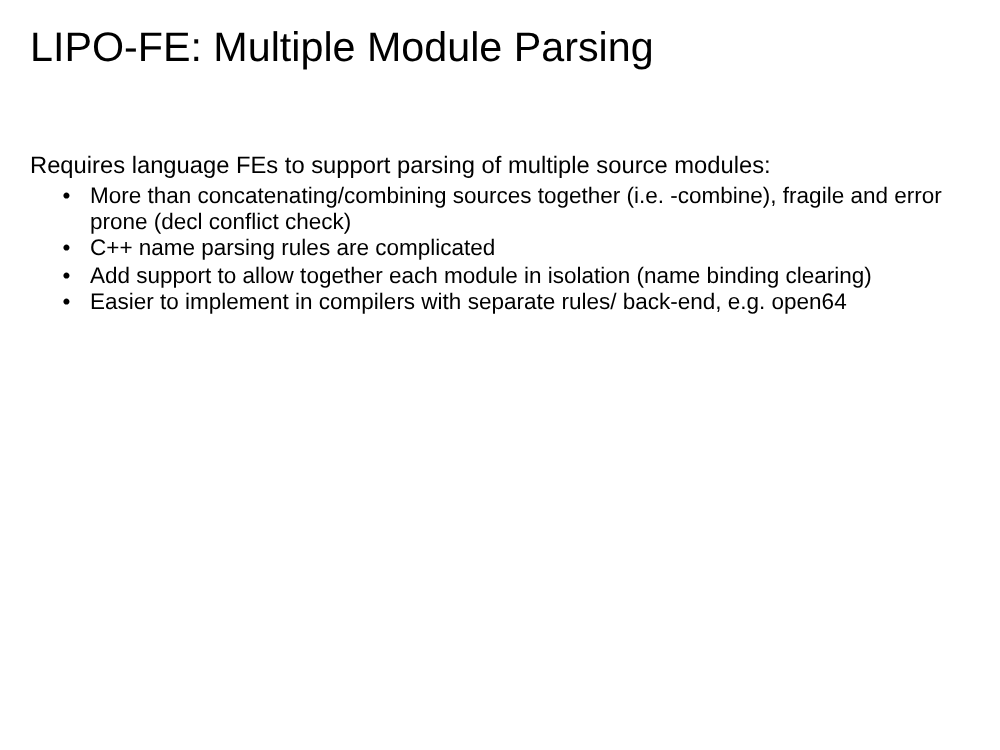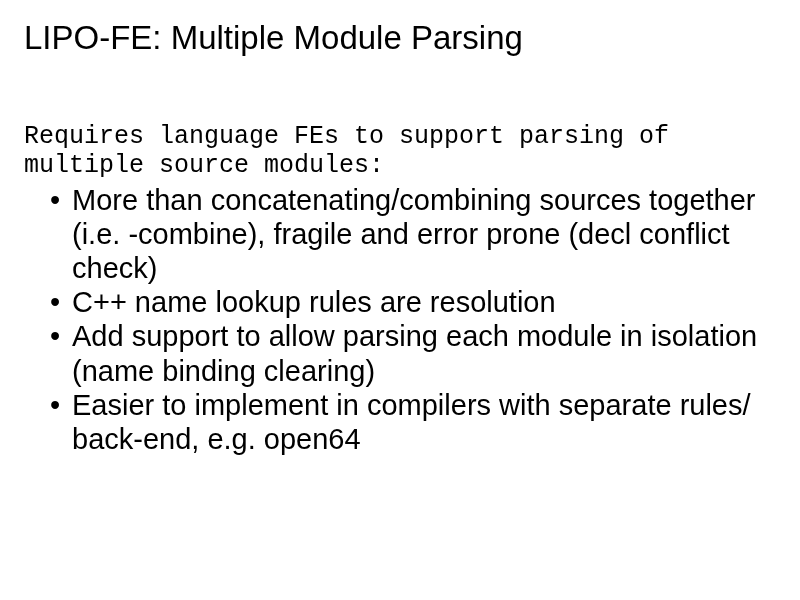--- a/index.html
+++ b/index.html
@@ -17,32 +17,31 @@
     height: 484px;
     padding: 18px 24px 24px 24px;
   }
   .title {
     font-size: 33px;
     font-weight: 400;
     margin: 0 0 64px 0;
     line-height: 1.2;
   }
   .intro {
-    font-size: 25px;
+    font-size: 19px;
     line-height: 1.18;
     margin: 0 0 2px 0;
-    font-family: Liberation Mono, monospace;
   }
   ul.bullets {
     margin: 0;
     padding: 0 0 0 48px;
     list-style: none;
   }
   ul.bullets li {
-    font-size: 29px;
+    font-size: 18px;
     line-height: 1.18;
     position: relative;
     padding-left: 0;
   }
   ul.bullets li::before {
     content: "•";
     position: absolute;
     left: -22px;
     top: 0;
   }
@@ -50,17 +49,17 @@
 </head>
 <body>
 
 <div class="slide">
   <h1 class="title">LIPO-FE: Multiple Module Parsing</h1>
 
   <p class="intro">Requires language FEs to support parsing of multiple source modules:</p>
 
   <ul class="bullets">
     <li>More than concatenating/combining sources together (i.e. -combine), fragile and error prone (decl conflict check)</li>
-    <li>C++ name lookup rules are resolution</li>
-    <li>Add support to allow parsing each module in isolation (name binding clearing)</li>
+    <li>C++ name parsing rules are complicated</li>
+    <li>Add support to allow together each module in isolation (name binding clearing)</li>
     <li>Easier to implement in compilers with separate rules/ back-end, e.g. open64</li>
   </ul>
 </div>
 
 </body></html>

